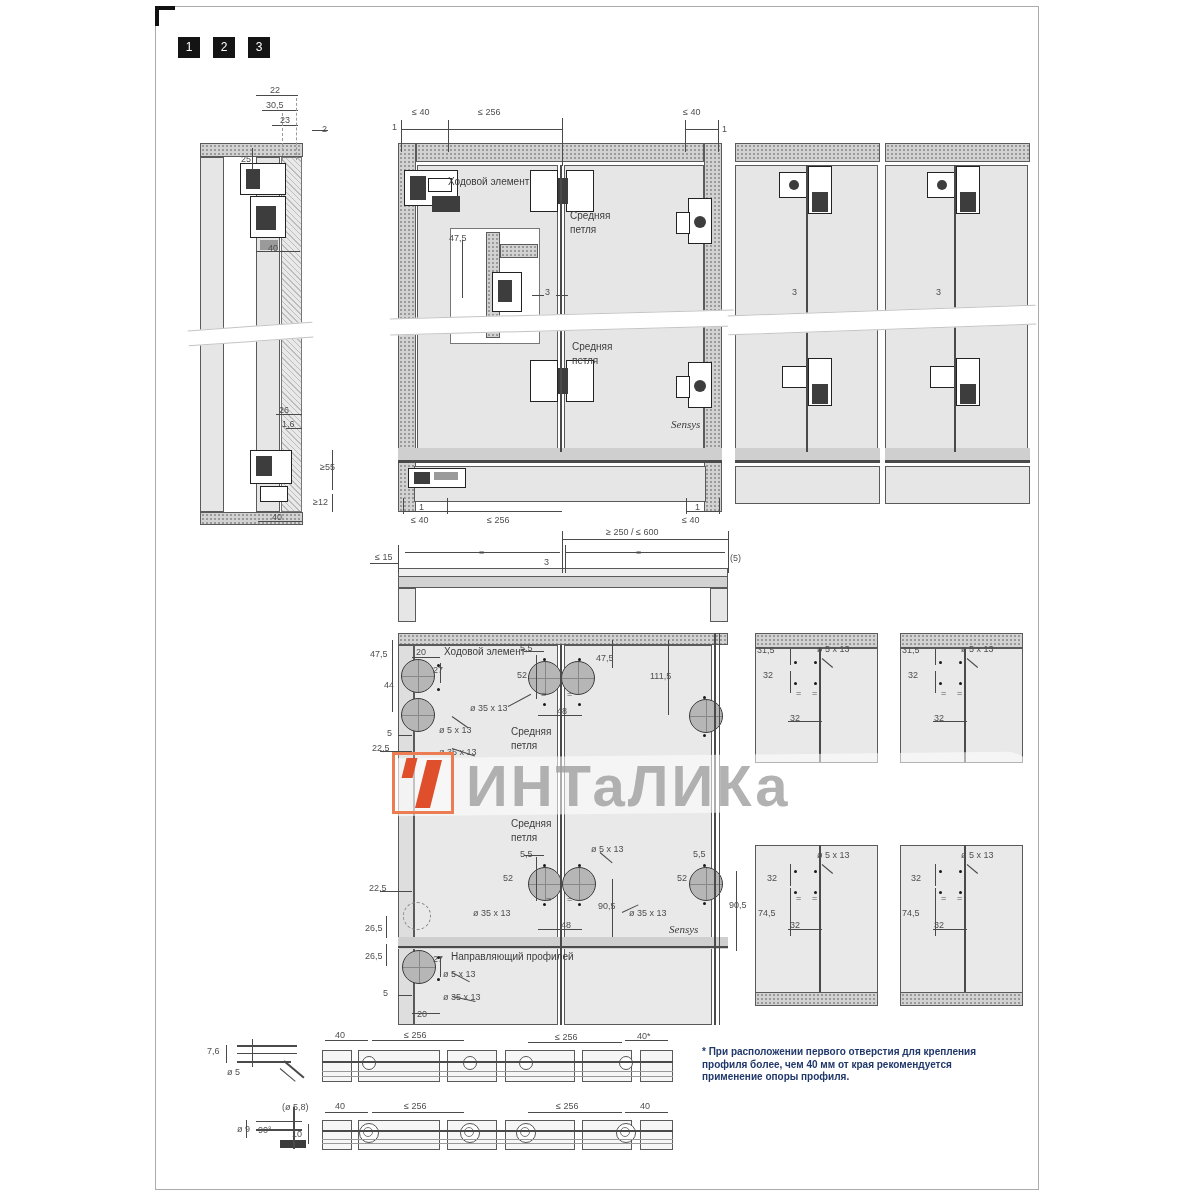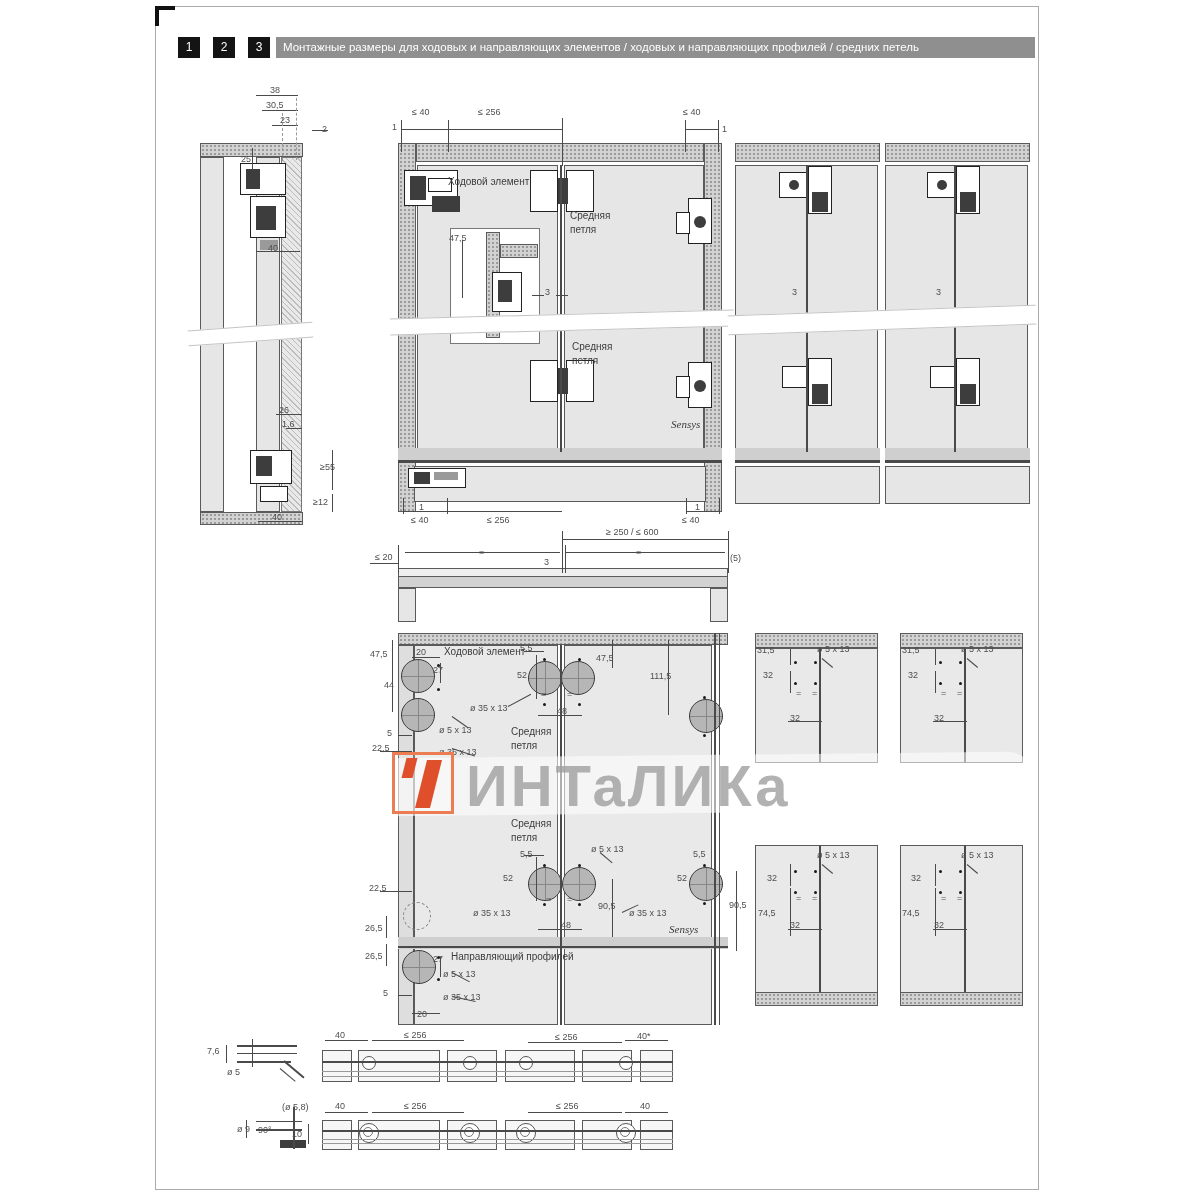--- a/index.html
+++ b/index.html
@@ -63,21 +63,20 @@
 <body>
 
 <div id="stage">
   <div id="frame"></div>
   <div class="abs" style="left:155px;top:6px;width:20px;height:4px;background:#111;z-index:1"></div>
   <div class="abs" style="left:155px;top:6px;width:4px;height:20px;background:#111;z-index:1"></div>
 
   <div class="tabbox" style="left:178px">1</div>
   <div class="tabbox" style="left:213px">2</div>
   <div class="tabbox" style="left:248px">3</div>
-  <div id="hbar">Монтажные размеры для ходовых и направляющих элементов / ходовых и направляющих профилей / средних петель</div>
 
   <div>
     <div class="ph" style="left:200px;top:143px;width:103px;height:14px"></div>
     <div class="p" style="left:200px;top:157px;width:24px;height:355px"></div>
     <div class="p" style="left:256px;top:157px;width:24px;height:355px"></div>
     <div class="dh" style="left:281px;top:157px;width:21px;height:355px"></div>
     <div class="ph" style="left:200px;top:512px;width:103px;height:13px"></div>
     <div class="wb" style="left:240px;top:163px;width:46px;height:32px"></div>
     <div class="db" style="left:246px;top:169px;width:14px;height:20px"></div>
     <div class="wb" style="left:250px;top:196px;width:36px;height:42px"></div>
@@ -374,23 +373,28 @@
     <div class="hl" style="left:625px;top:1112px;width:43px"></div>
   </div>
 
   <div id="wmband"></div>
   <div id="wmlogo">
     <div class="bar1"></div>
     <div class="bar2"></div>
   </div>
   <div id="wmtext">ИНТаЛИКа</div>
 
+  <div id="footnote">
+    <div>* При расположении первого отверстия для крепления</div>
+    <div>профиля более, чем 40 мм от края рекомендуется</div>
+    <div>применение опоры профиля.</div>
+  </div>
 
   <div id="labels-layer">
-      <span class="lbl" style="left: 270px; top: 85px;">38</span>
+      <span class="lbl" style="left: 270px; top: 85px;">22</span>
       <span class="lbl" style="left: 266px; top: 100px;">30,5</span>
       <span class="lbl" style="left: 280px; top: 115px;">23</span>
       <span class="lbl" style="left: 322px; top: 124px;">2</span>
       <span class="lbl" style="left: 241px; top: 154px;">25</span>
       <span class="lbl" style="left: 268px; top: 243px;">40</span>
       <span class="lbl" style="left: 279px; top: 405px;">26</span>
       <span class="lbl" style="left: 282px; top: 419px;">1,6</span>
       <span class="lbl" style="left: 320px; top: 462px;">≥55</span>
       <span class="lbl" style="left: 313px; top: 497px;">≥12</span>
       <span class="lbl" style="left: 272px; top: 512px;">40</span>
@@ -408,21 +412,21 @@
       <span class="lbl comp" style="left: 572px; top: 356px;">петля</span>
       <span class="lbl comp sensys" style="left: 671px; top: 419px;">Sensys</span>
       <span class="lbl" style="left: 419px; top: 502px;">1</span>
       <span class="lbl" style="left: 411px; top: 515px;">≤ 40</span>
       <span class="lbl" style="left: 487px; top: 515px;">≤ 256</span>
       <span class="lbl" style="left: 695px; top: 502px;">1</span>
       <span class="lbl" style="left: 682px; top: 515px;">≤ 40</span>
       <span class="lbl" style="left: 606px; top: 527px;">≥ 250 / ≤ 600</span>
       <span class="lbl" style="left: 792px; top: 287px;">3</span>
       <span class="lbl" style="left: 936px; top: 287px;">3</span>
-      <span class="lbl" style="left: 375px; top: 552px;">≤ 20</span>
+      <span class="lbl" style="left: 375px; top: 552px;">≤ 15</span>
       <span class="lbl" style="left: 479px; top: 547px;">=</span>
       <span class="lbl" style="left: 544px; top: 557px;">3</span>
       <span class="lbl" style="left: 636px; top: 547px;">=</span>
       <span class="lbl" style="left: 730px; top: 553px;">(5)</span>
       <span class="lbl" style="left: 370px; top: 649px;">47,5</span>
       <span class="lbl" style="left: 416px; top: 647px;">20</span>
       <span class="lbl comp" style="left: 444px; top: 647px;">Ходовой элемент</span>
       <span class="lbl" style="left: 520px; top: 643px;">5,5</span>
       <span class="lbl" style="left: 433px; top: 665px;">27</span>
       <span class="lbl" style="left: 517px; top: 670px;">52</span>

